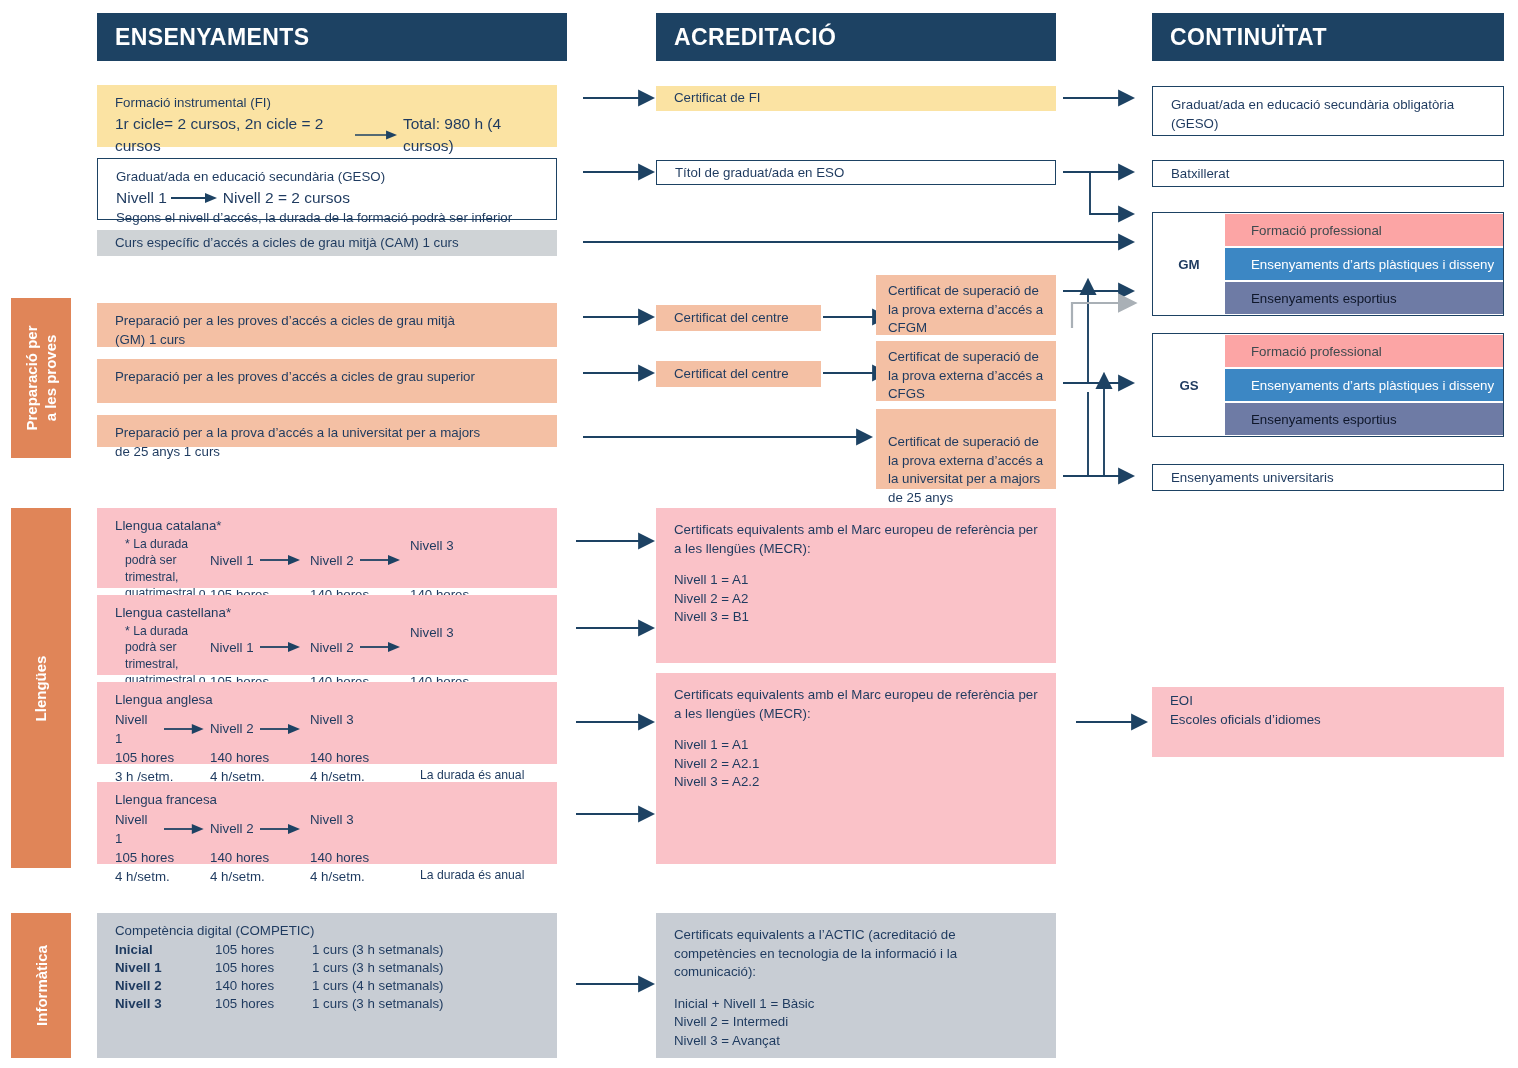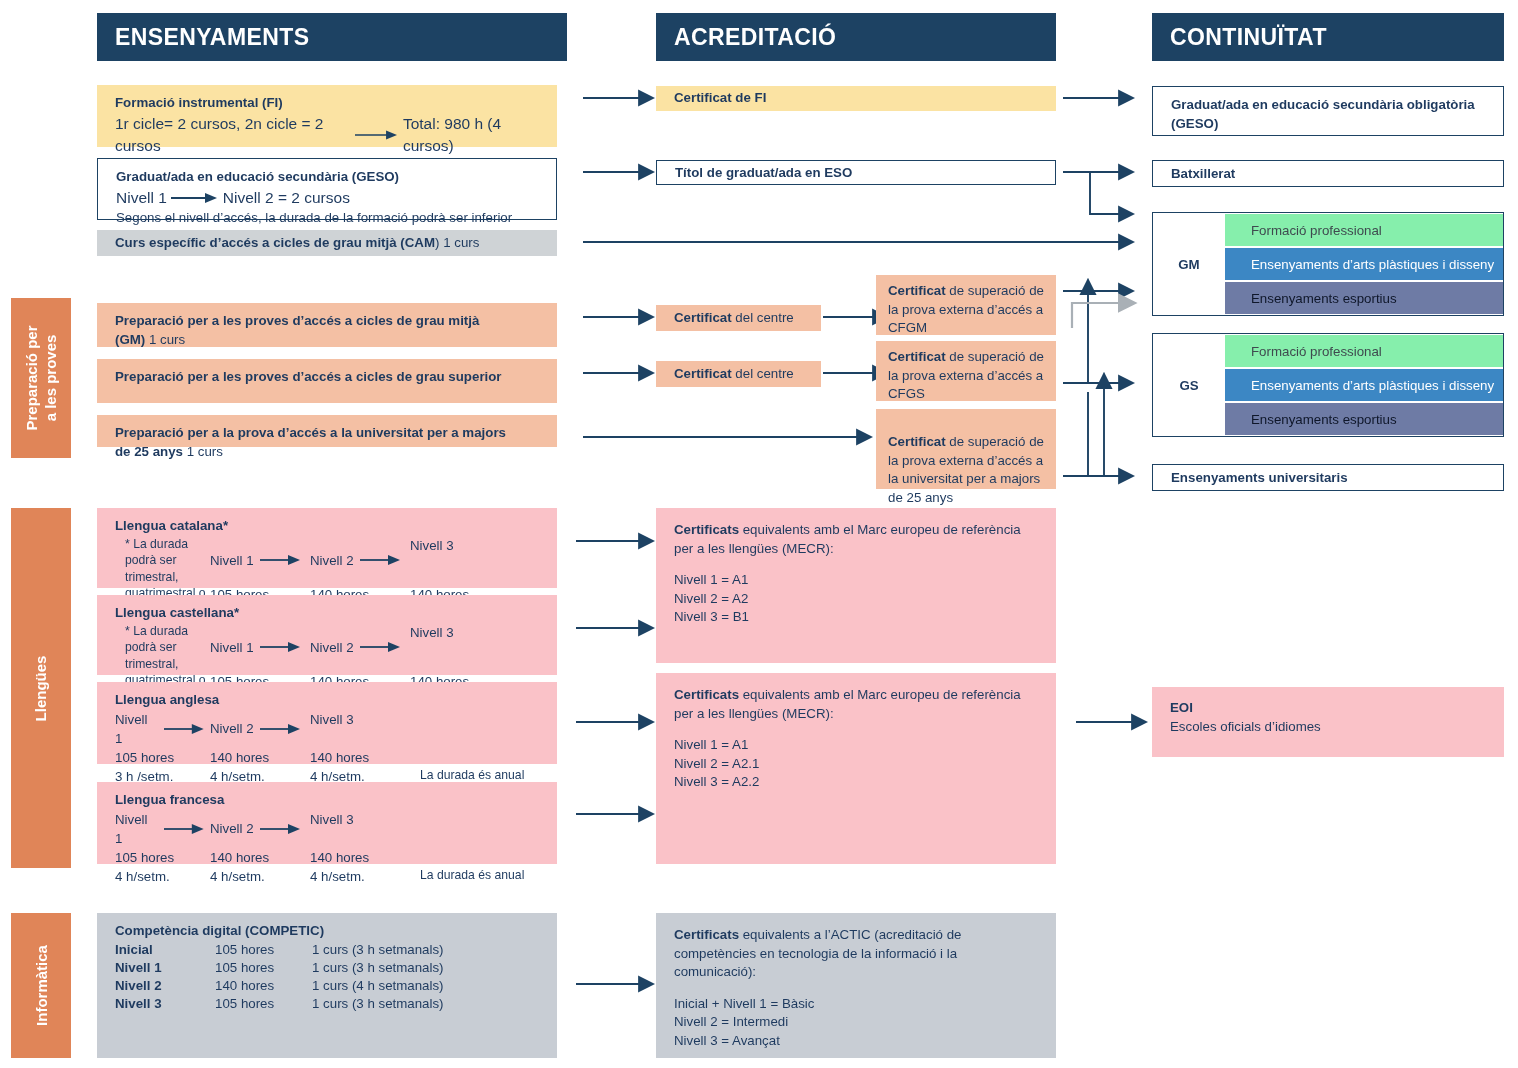--- a/index.html
+++ b/index.html
@@ -29,21 +29,21 @@
     padding-left:18px;
   }
 
   
   .box{
     padding:9px 14px 9px 18px;
     font-size:13.3px;
     line-height:18.5px;
     color:#1e3a5f;
   }
-  .box b{font-weight:bold;}
+  .box b{font-weight:normal;}
   .yellow{background:#fbe3a3;}
   .outline{background:#ffffff;border:1px solid #1d4263;}
   .grey{background:#cfd3d6;}
   .salmon{background:#f4c0a4;}
   .pink{background:#fac2c8;}
   .greyblue{background:#c8cdd4;}
   .t-big{font-size:15.5px;line-height:22px;}
 
   
   .sidebar{
@@ -69,21 +69,21 @@
     display:flex;align-items:center;justify-content:center;
     font-weight:bold;font-size:13.3px;color:#1e3a5f;
   }
   .grp-rows{flex:1;display:flex;flex-direction:column;padding:1px 0;}
   .grp-row{
     flex:1;display:flex;align-items:center;
     padding-left:26px;font-size:13.3px;
     margin-bottom:2px;
   }
   .grp-row:last-child{margin-bottom:0;}
-  .row-fp{background:#86efac;color:#3f4a4f;}
+  .row-fp{background:#fca5a5;color:#3f4a4f;}
   .row-arts{background:#3c87c4;color:#ffffff;}
   .row-esp{background:#6e7ba5;color:#0f172a;}
 
   
   .lvlgrid{display:grid;grid-template-columns:95px 100px 100px 1fr;font-size:13.3px;line-height:19px;}
   .note{font-size:12.2px;line-height:16.5px;}
 
   .inline-arrow{display:inline-block;vertical-align:middle;margin:0 4px;}
 
   
@@ -433,18 +433,18 @@
       <div class="grp-row row-fp">Formació professional</div>
       <div class="grp-row row-arts">Ensenyaments d’arts plàstiques i disseny</div>
       <div class="grp-row row-esp">Ensenyaments esportius</div>
     </div>
   </div>
 
   <div class="abs box outline" style="left:1152px;top:464px;width:352px;height:27px;padding-top:4px;">
     <b>Ensenyaments universitaris</b>
   </div>
 
-  <div class="abs box pink" style="left:1152px;top:687px;width:352px;height:70px;padding:12px 18px;">
+  <div class="abs box pink" style="left:1152px;top:687px;width:352px;height:70px;padding:5px 18px;">
     <div><b>EOI</b></div>
     <div>Escoles oficials d’idiomes</div>
   </div>
 
 </div>
 
 </body></html>

